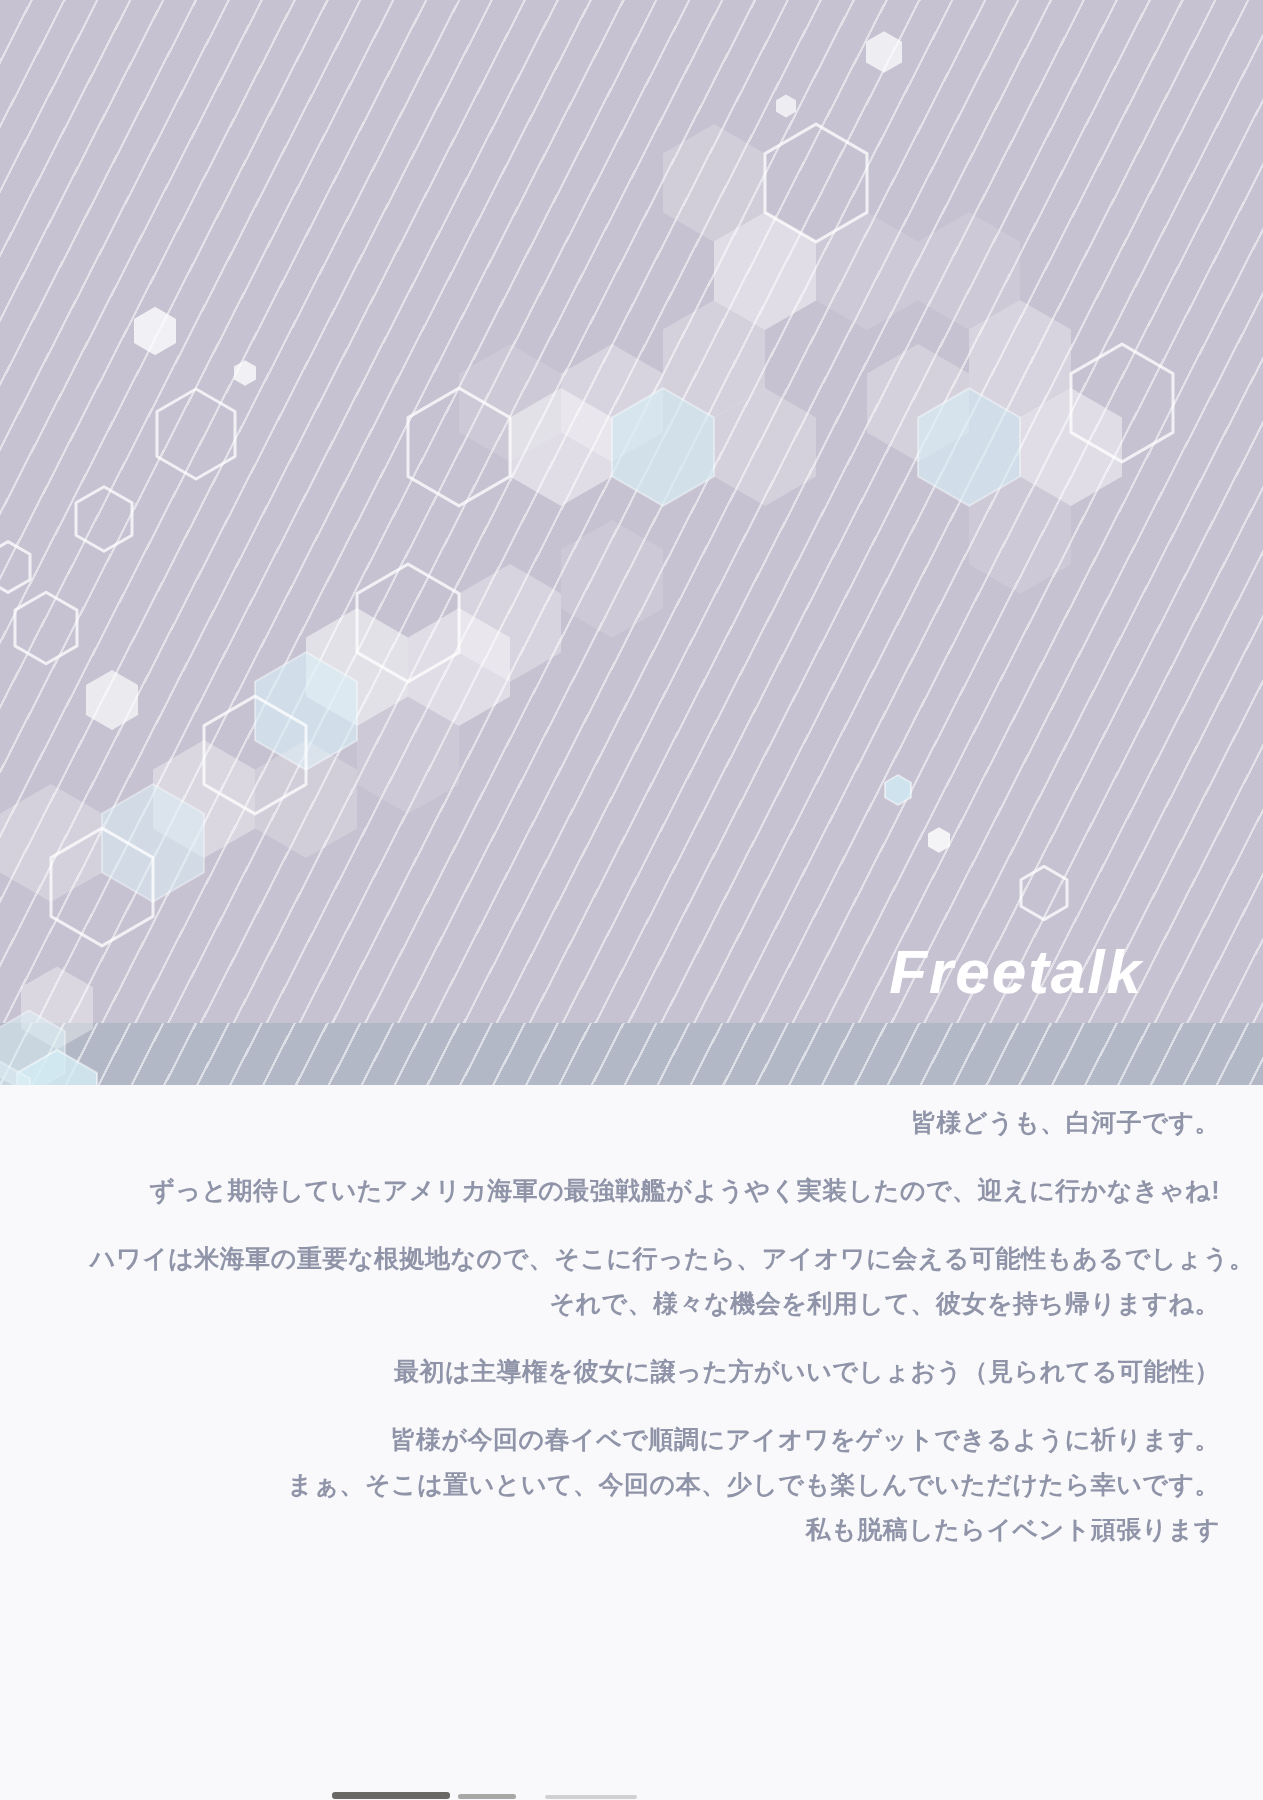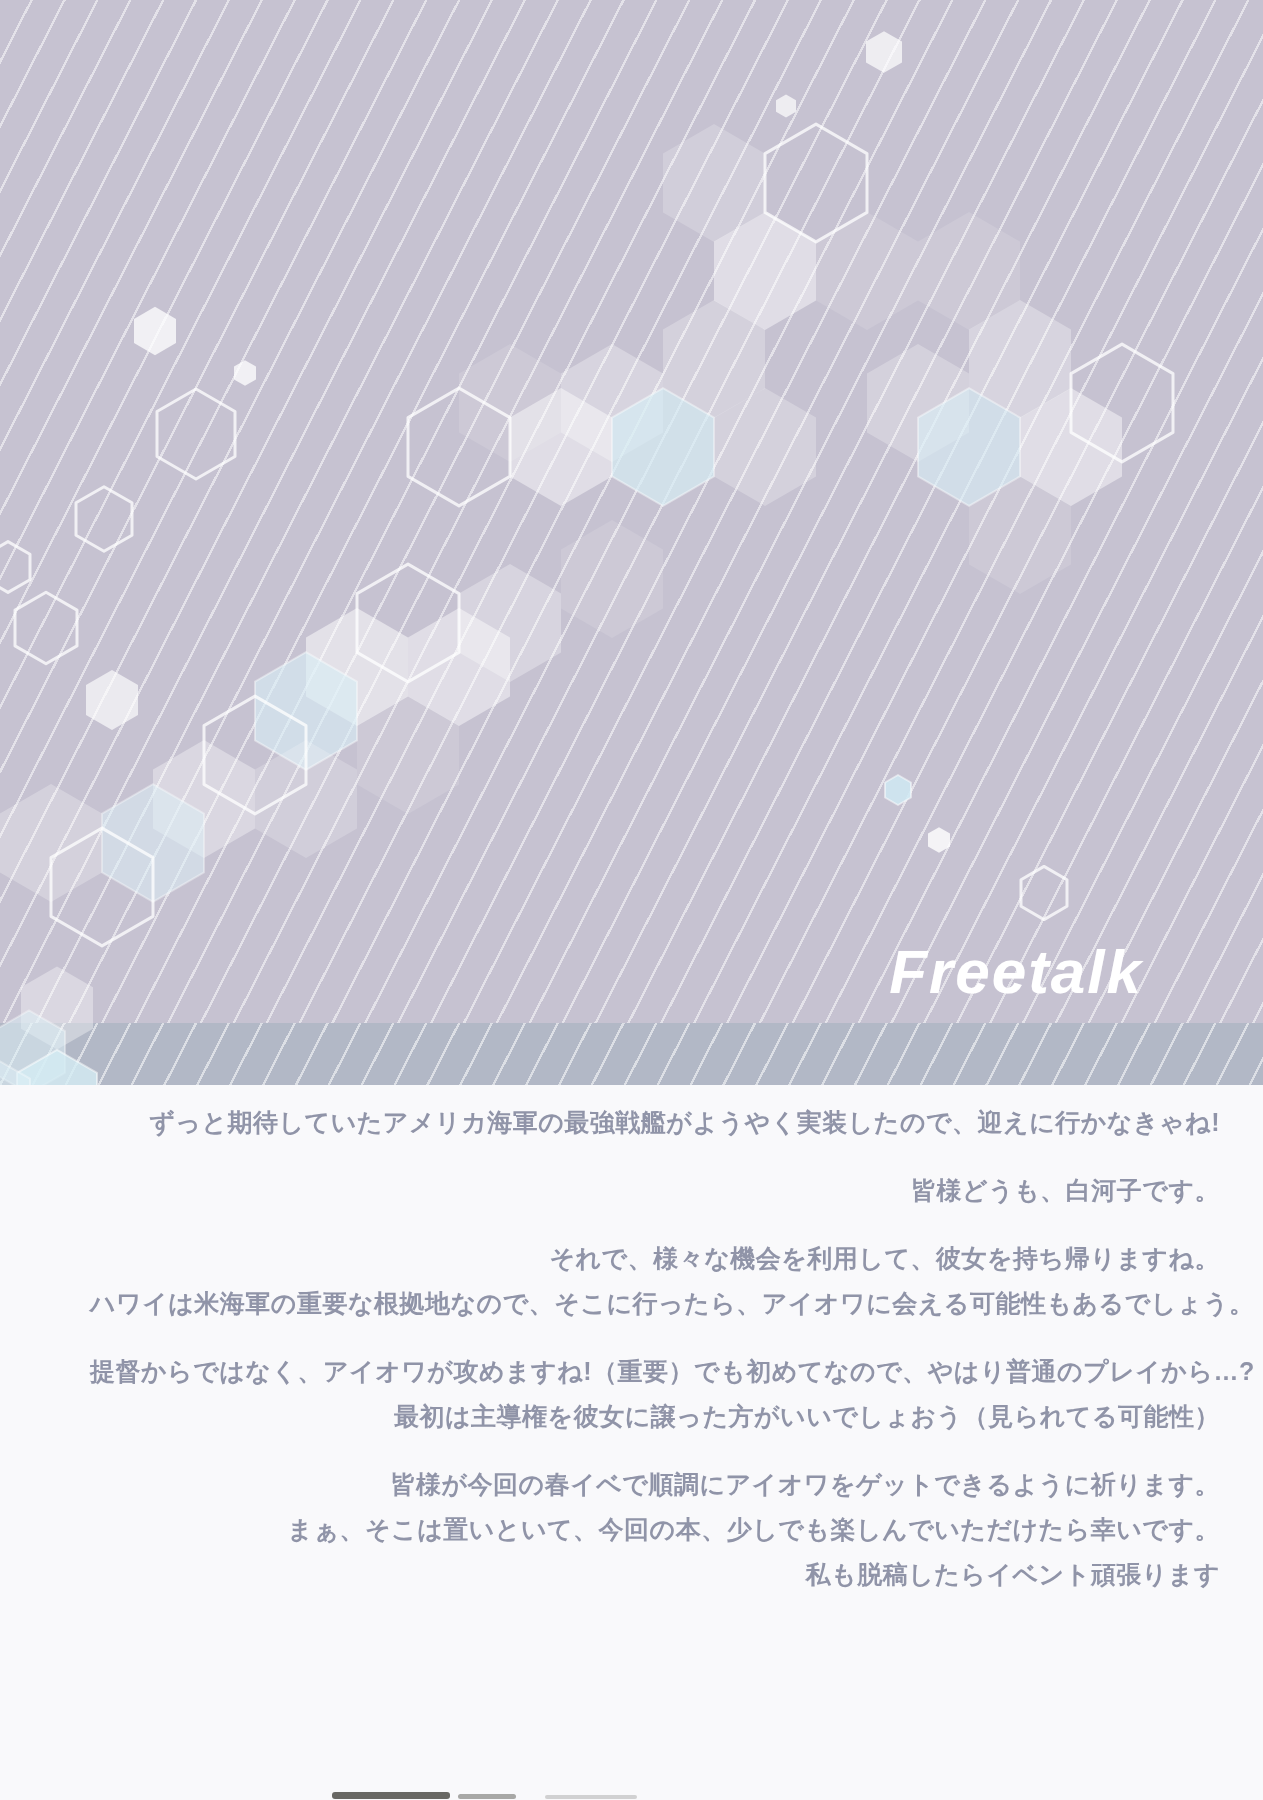--- a/index.html
+++ b/index.html
@@ -106,31 +106,30 @@
       <polygon points="57.0,966.4 93.0,987.2 93.0,1028.8 57.0,1049.6 21.0,1028.8 21.0,987.2" fill="#ffffff" fill-opacity="0.35"></polygon>
       <polygon points="29.0,1010.4 65.0,1031.2 65.0,1072.8 29.0,1093.6 -7.0,1072.8 -7.0,1031.2" fill="#dceff6" fill-opacity="0.55" stroke="#ffffff" stroke-opacity="0.35" stroke-width="2" stroke-linejoin="round"></polygon>
       <polygon points="57.0,1049.8 97.0,1072.9 97.0,1119.1 57.0,1142.2 17.0,1119.1 17.0,1072.9" fill="#d5ecf4" fill-opacity="0.8" stroke="#ffffff" stroke-opacity="0.5" stroke-width="2" stroke-linejoin="round"></polygon>
       <polygon points="0.0,1061.4 30.0,1078.7 30.0,1113.3 0.0,1130.6 -30.0,1113.3 -30.0,1078.7" fill="#dceff6" fill-opacity="0.55" stroke="#ffffff" stroke-opacity="0.35" stroke-width="2" stroke-linejoin="round"></polygon>
     </svg>
 
   <div class="freetalk">Freetalk</div>
 
   <div class="afterword">
     <div class="para">
+      <div class="line">皆様どうも、白河子です。</div>
+    </div>
+    <div class="para">
       <div class="line">ずっと期待していたアメリカ海軍の最強戦艦がようやく実装したので、迎えに行かなきゃね!</div>
     </div>
     <div class="para">
-      <div class="line">皆様どうも、白河子です。</div>
+      <div class="line">ハワイは米海軍の重要な根拠地なので、そこに行ったら、アイオワに会える可能性もあるでしょう。</div>
+      <div class="line">それで、様々な機会を利用して、彼女を持ち帰りますね。</div>
     </div>
     <div class="para">
-      <div class="line">それで、様々な機会を利用して、彼女を持ち帰りますね。</div>
-      <div class="line">ハワイは米海軍の重要な根拠地なので、そこに行ったら、アイオワに会える可能性もあるでしょう。</div>
-    </div>
-    <div class="para">
-      <div class="line">提督からではなく、アイオワが攻めますね!（重要）でも初めてなので、やはり普通のプレイから…?</div>
       <div class="line">最初は主導権を彼女に譲った方がいいでしょおう（見られてる可能性）</div>
     </div>
     <div class="para">
       <div class="line">皆様が今回の春イベで順調にアイオワをゲットできるように祈ります。</div>
       <div class="line">まぁ、そこは置いといて、今回の本、少しでも楽しんでいただけたら幸いです。</div>
       <div class="line">私も脱稿したらイベント頑張ります</div>
     </div>
   </div>
 
   <div class="smudge s1"></div>

